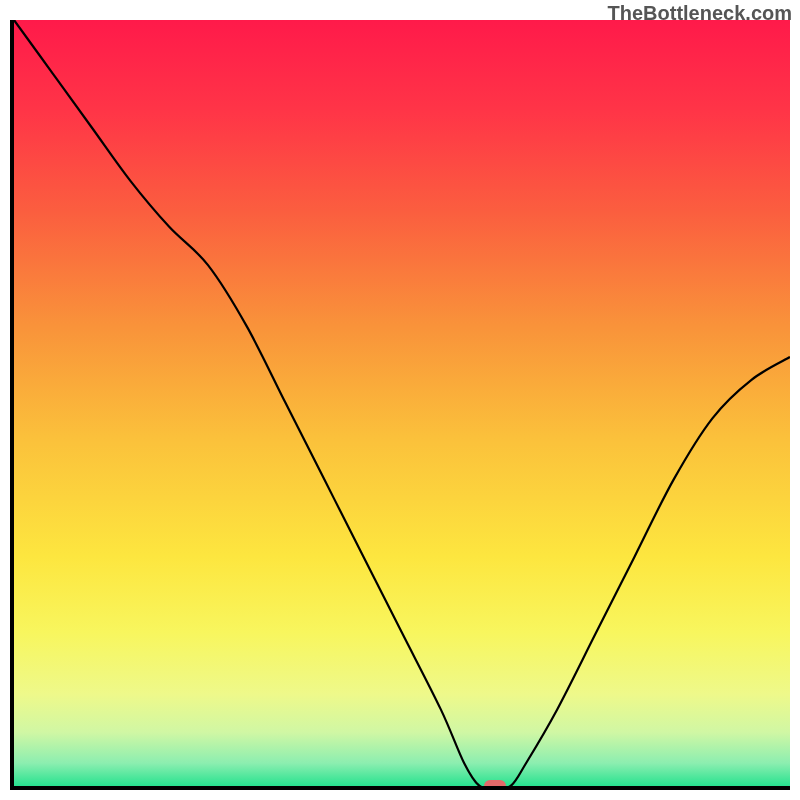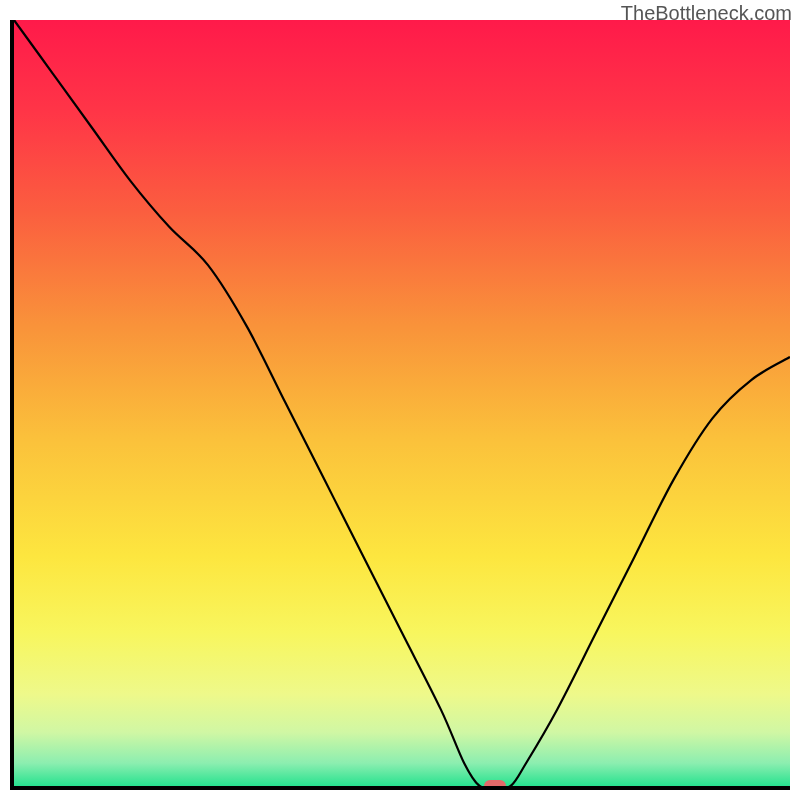--- a/index.html
+++ b/index.html
@@ -10,21 +10,21 @@
     position: relative;
     font-family: Arial, sans-serif;
     background: #fff;
   }
   .watermark {
     position: absolute;
     top: 2px;
     right: 8px;
     color: #555;
     font-size: 20px;
-    font-weight: 400;
+    font-weight: 700;
     z-index: 10;
   }
   .frame {
     position: absolute;
     left: 10px;
     top: 20px;
     width: 780px;
     height: 770px;
     border-left: 4px solid #000;
     border-bottom: 4px solid #000;

